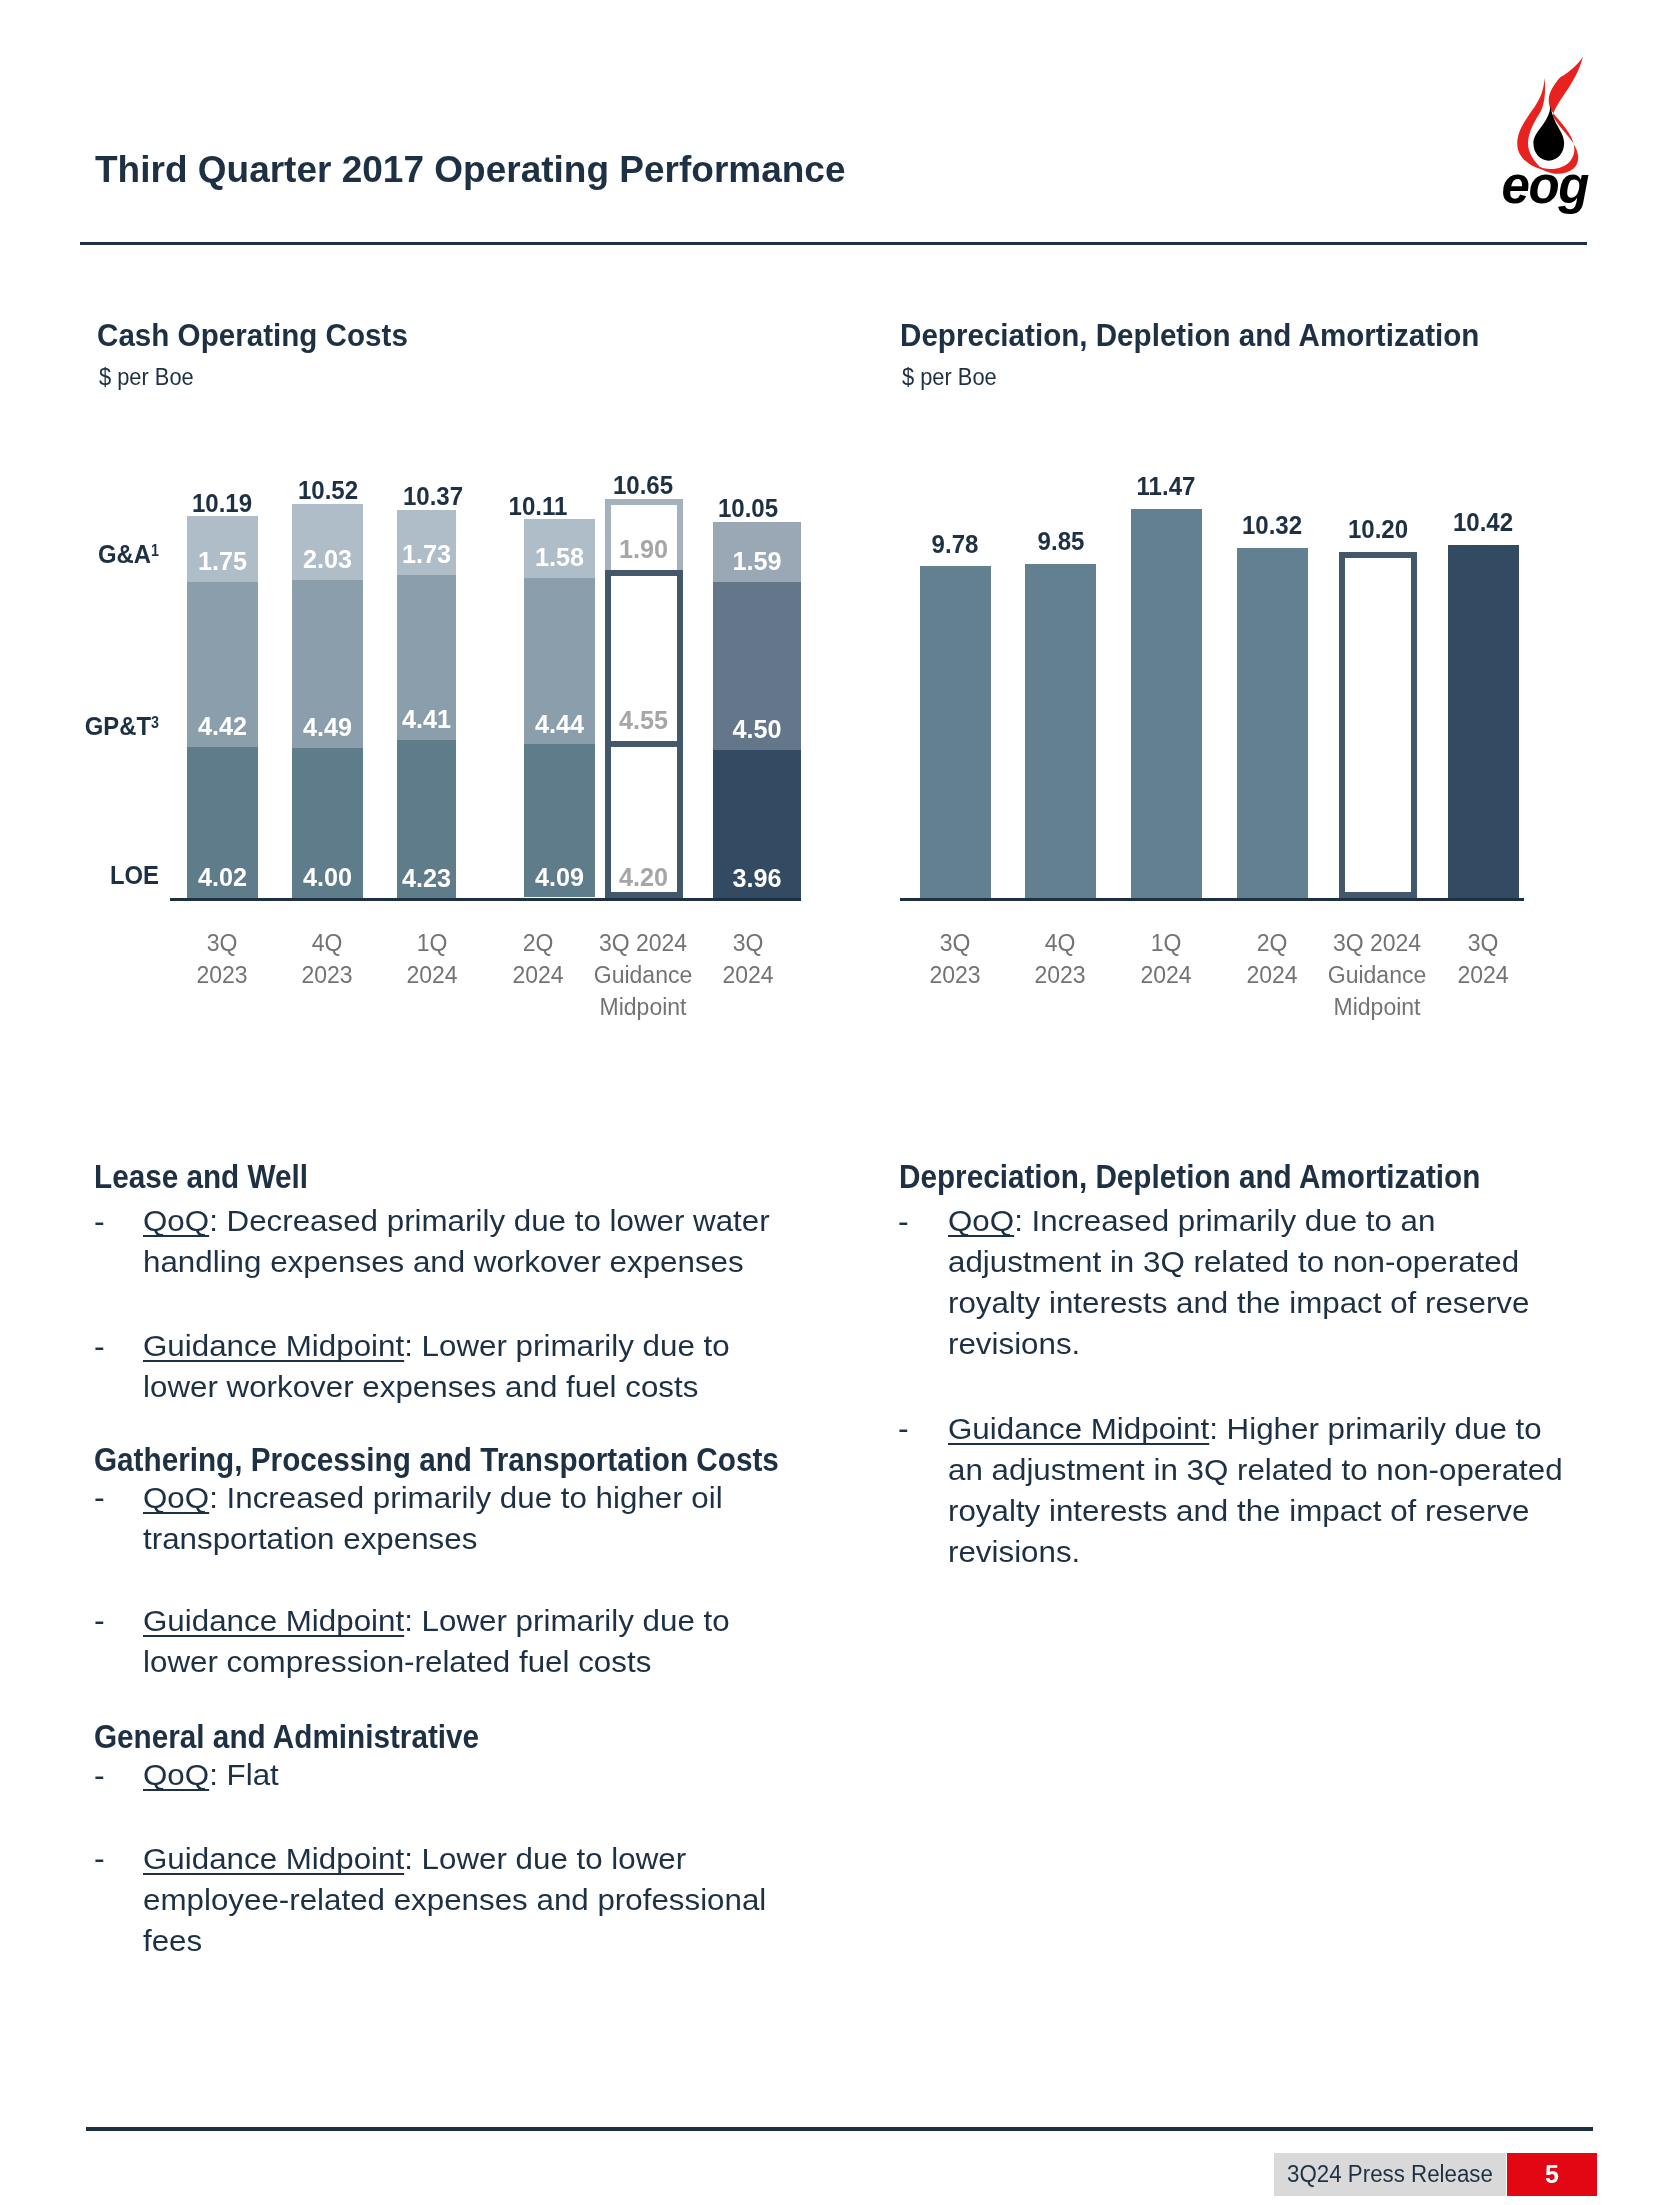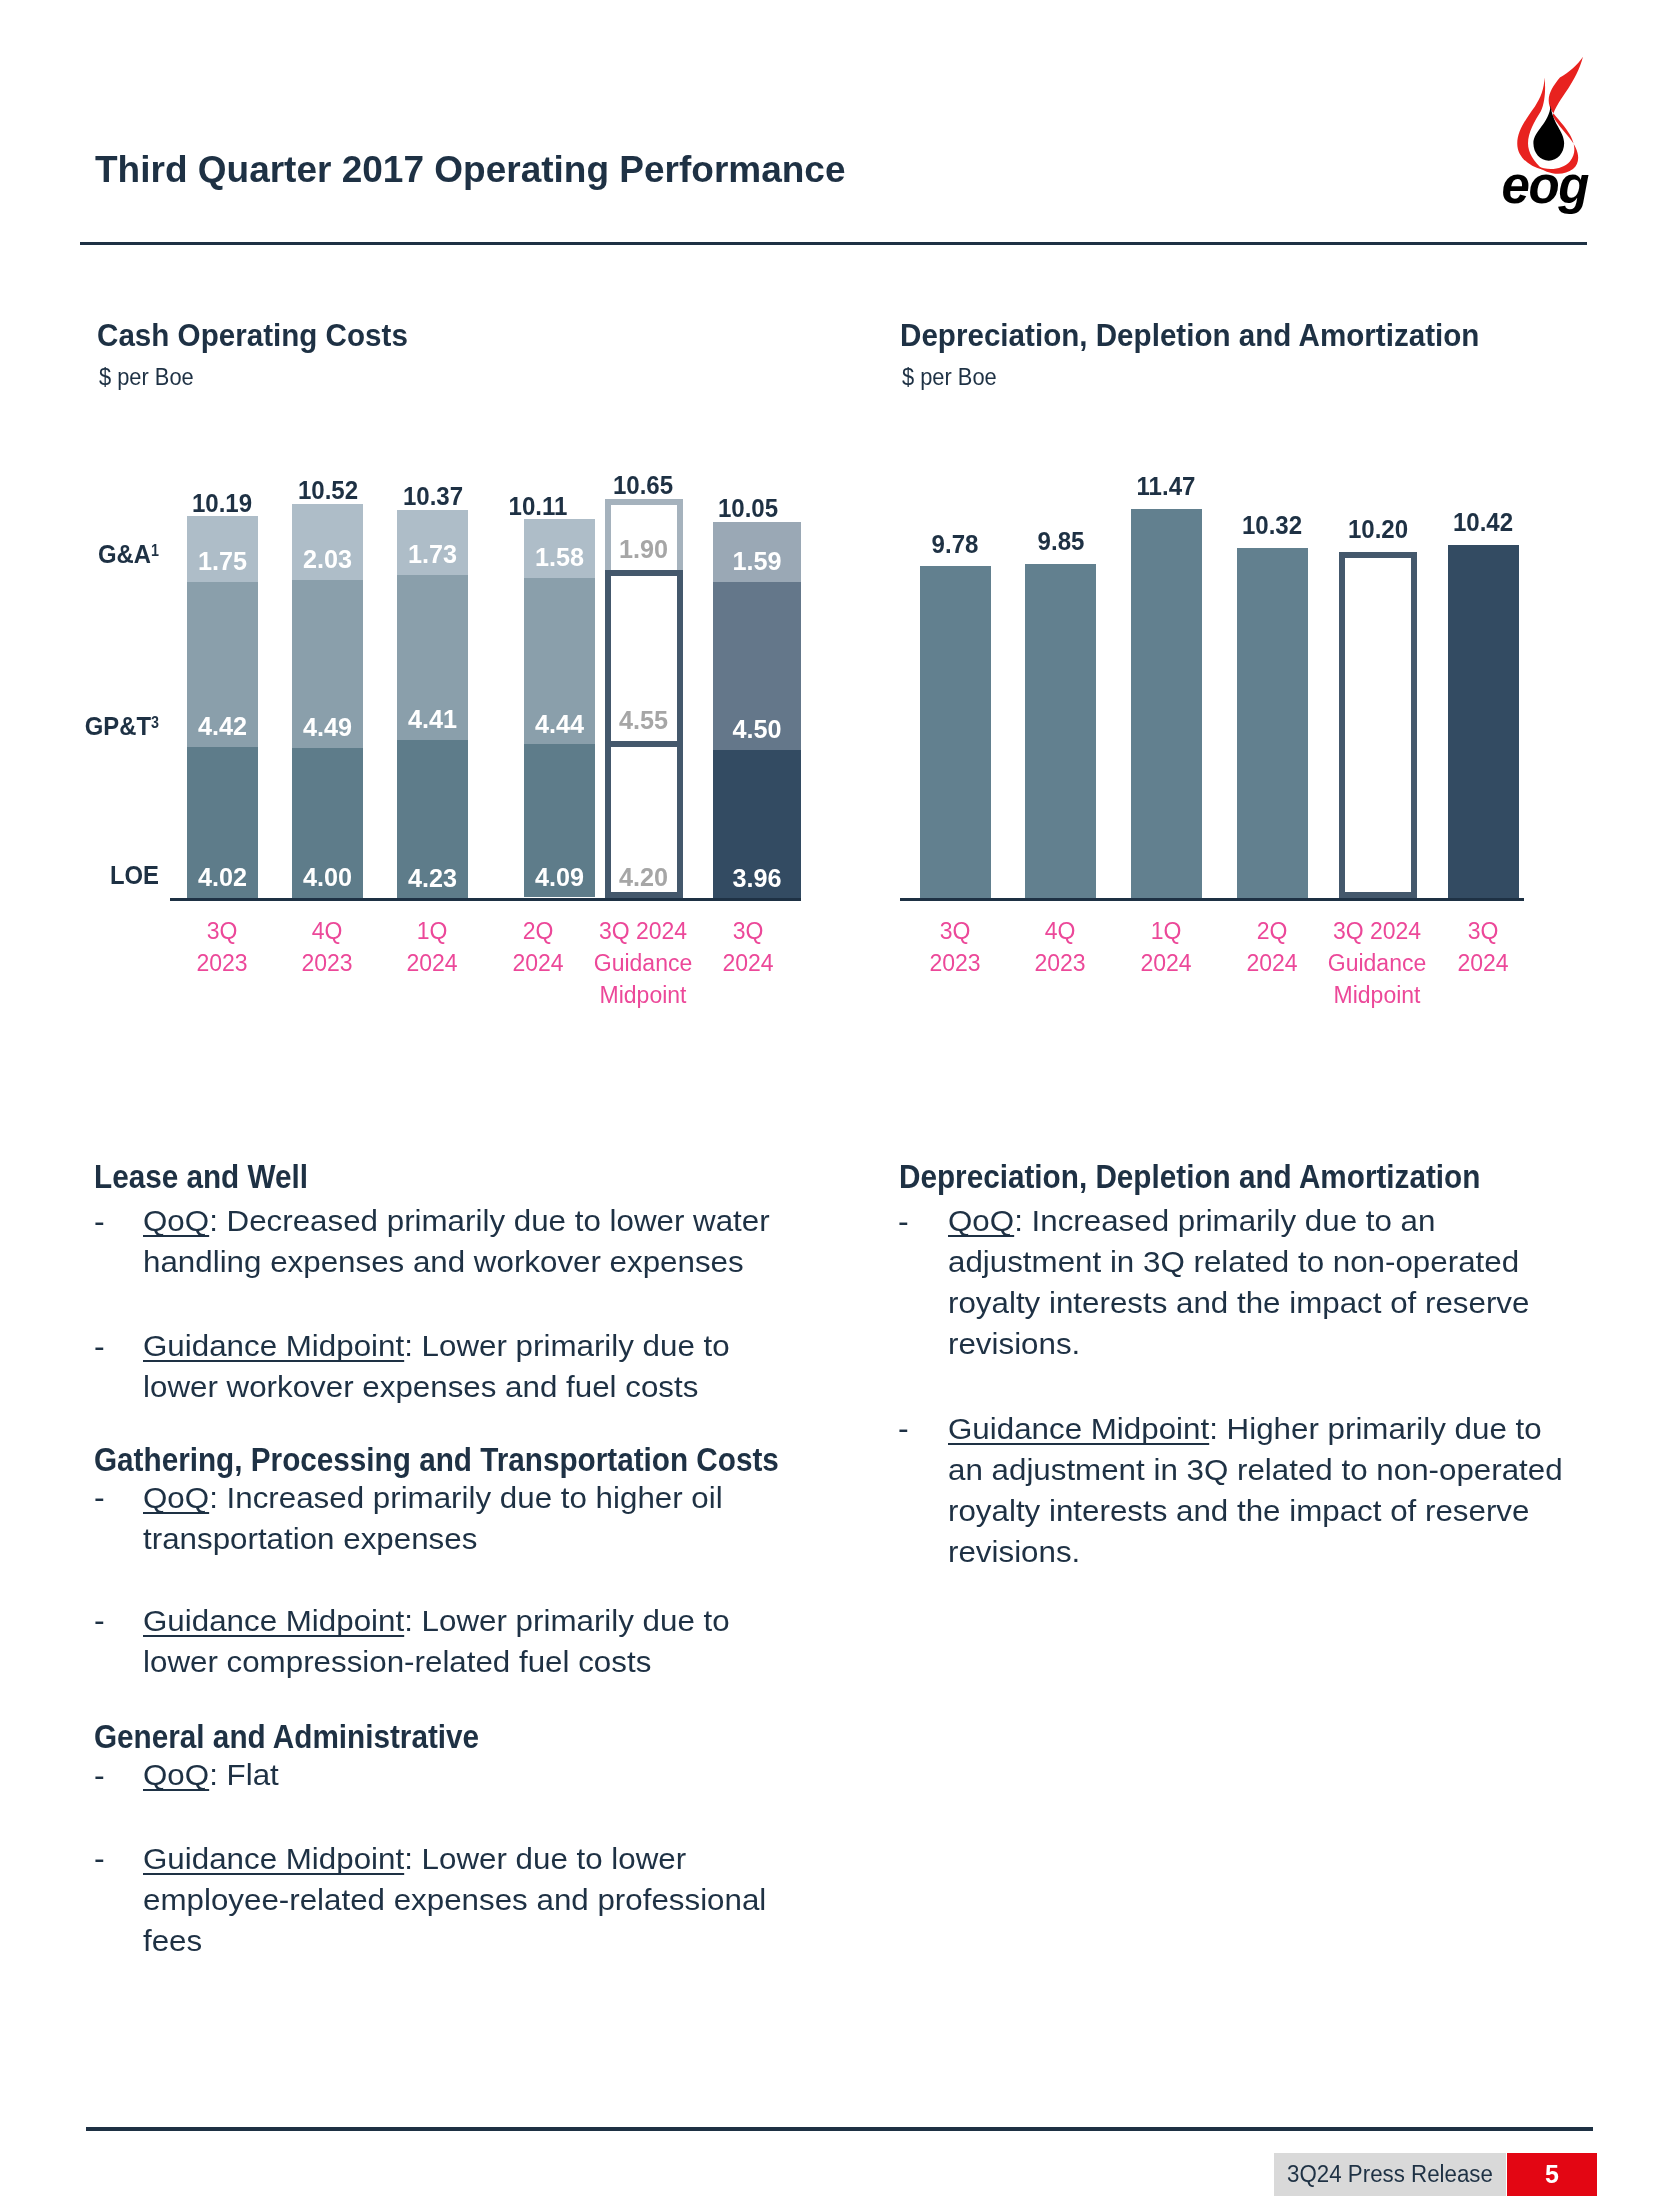--- a/index.html
+++ b/index.html
@@ -12,21 +12,21 @@
   .eogw{position:absolute;left:-9.7px;top:109px;width:101px;text-align:center;font-size:51px;font-weight:bold;font-style:italic;color:#000;line-height:48px;letter-spacing:-1.3px;}
   .ch-title{font-size:32px;font-weight:bold;color:#1e3144;white-space:nowrap;transform:scaleX(0.925);transform-origin:left center;}
   .ch-sub{font-size:23px;color:#1e3144;white-space:nowrap;transform:scaleX(0.95);transform-origin:left center;}
   .bar{position:absolute;}
   .seg{position:absolute;left:0;width:100%;box-sizing:border-box;}
   .segb{left:-3.5px;width:78px;}
   .vlab{position:absolute;left:0;width:100%;text-align:center;font-size:26px;font-weight:bold;color:#fff;transform:scaleX(0.97);}
   .vlabg{color:#a6a6a6;}
   .tot{position:absolute;text-align:center;font-size:25.6px;font-weight:bold;color:#1e3144;white-space:nowrap;transform:scaleX(0.94);}
   .axis{position:absolute;background:#1e3144;height:2.6px;}
-  .cat{position:absolute;text-align:center;font-size:23px;color:#ec4899;line-height:32px;white-space:nowrap;}
+  .cat{position:absolute;text-align:center;font-size:23px;color:#737373;line-height:32px;white-space:nowrap;margin-top:12px;}
   .slab{position:absolute;text-align:right;font-size:26.5px;font-weight:bold;color:#1e3144;white-space:nowrap;transform:scaleX(0.90);transform-origin:right center;}
   .slab sup{font-size:0.60em;vertical-align:baseline;position:relative;top:-0.42em;}
   .nh{position:absolute;font-size:33px;font-weight:bold;color:#1e3144;white-space:nowrap;transform:scaleX(0.90);transform-origin:left center;}
   .nb{position:absolute;font-size:29px;color:#1e3144;line-height:41px;transform:scaleX(1.08);transform-origin:left top;}
   .dash{position:absolute;font-size:32px;color:#1e3144;line-height:41px;}
   .nb u{text-decoration:underline;text-underline-offset:3.5px;text-decoration-thickness:2.2px;text-decoration-skip-ink:none;}
   #frule{left:86px;top:2127px;width:1507px;height:4.4px;background:#1e3144;}
   #fband{left:1274px;top:2153px;width:232px;height:43px;background:#d9d9d9;}
   #flabel{left:1274px;top:2153px;width:232px;height:43px;line-height:43px;text-align:center;font-size:23px;color:#1e3144;transform:scaleX(0.97);}
   #fnum{left:1507px;top:2153px;width:90px;height:43px;background:#e30613;line-height:43px;text-align:center;font-size:25px;font-weight:bold;color:#fff;}
@@ -69,21 +69,21 @@
   <div class="seg" style="top:76px;height:168px;background:#8a9fab;"></div>
   <div class="vlab" style="top:208px;">4.49</div>
   <div class="seg" style="top:244px;height:150px;background:#5e7c8a;"></div>
   <div class="vlab" style="top:358px;">4.00</div>
 </div>
 <div class="abs tot" style="left:275px;top:476px;width:106px;">10.52</div>
 <div class="abs cat" style="left:239px;top:915px;width:176px;">
     <div>4Q</div>
     <div>2023</div>
   </div>
-<div class="bar" style="left:397px;top:510px;width:71px;height:388px;">
+<div class="bar" style="left:397px;top:510px;width:59px;height:388px;">
   <div class="seg" style="top:0px;height:65px;background:#aebdc8;"></div>
   <div class="vlab" style="top:29px;">1.73</div>
   <div class="seg" style="top:65px;height:165px;background:#8a9fab;"></div>
   <div class="vlab" style="top:194px;">4.41</div>
   <div class="seg" style="top:230px;height:158px;background:#5e7c8a;"></div>
   <div class="vlab" style="top:353px;">4.23</div>
 </div>
 <div class="abs tot" style="left:380px;top:482px;width:106px;">10.37</div>
 <div class="abs cat" style="left:344px;top:915px;width:176px;">
     <div>1Q</div>

